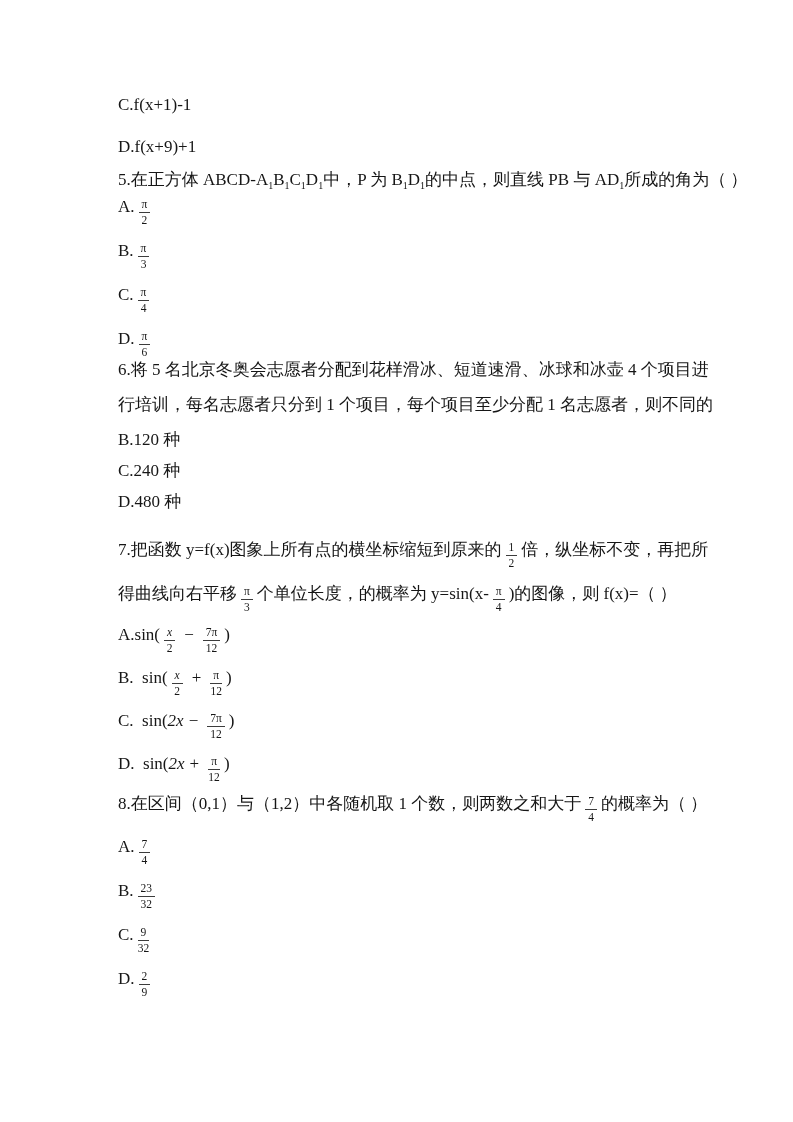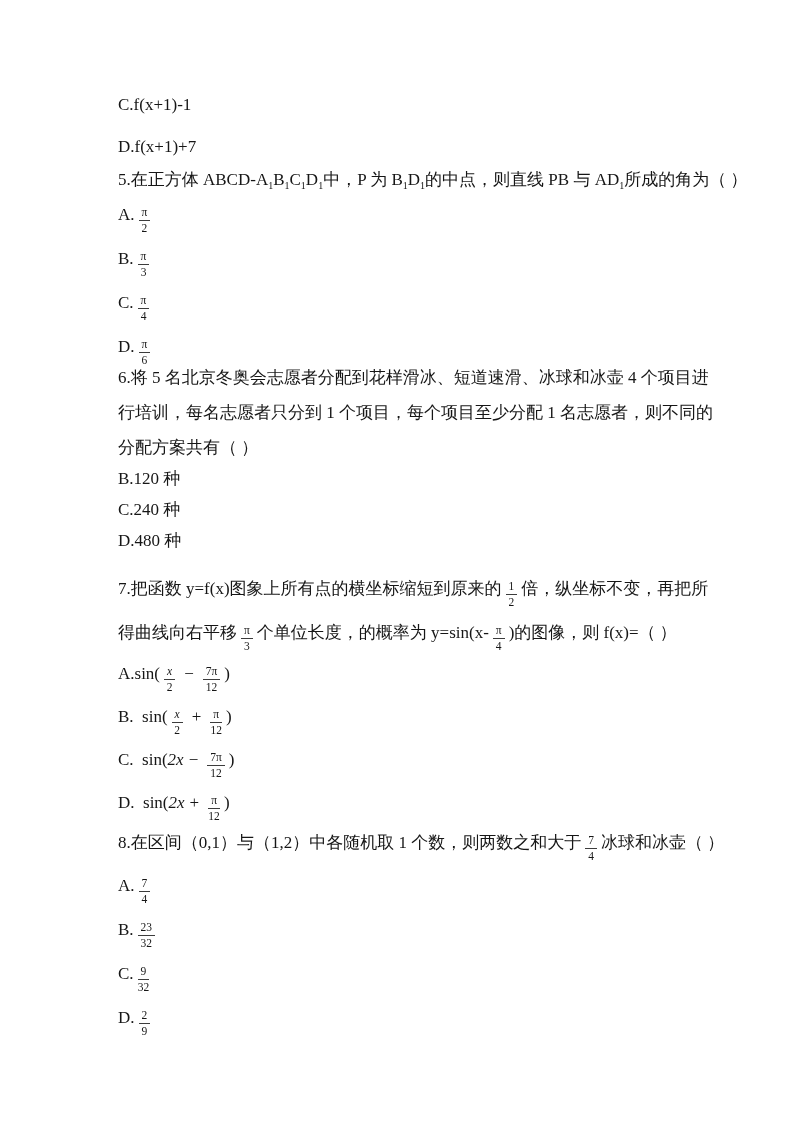--- a/index.html
+++ b/index.html
@@ -19,55 +19,54 @@
   sub.ss { font-size:10px; line-height:0; vertical-align:-4px; }
   .frac {
     display:inline-block; vertical-align:-12px; text-align:center;
     font-size:11.5px; line-height:13px; margin:0 4px;
   }
   .frac .num { display:block; border-bottom:1px solid #3c3c3c; padding:0 3px 1px; }
   .frac .den { display:block; padding-top:1px; }
   .op { margin:0 5px; }
   .it { font-style:italic; }
   .mb1{margin-bottom:1px}.mb3{margin-bottom:3px}.mb5{margin-bottom:5px}
-  .mb6{margin-bottom:6px}.mb7{margin-bottom:2px}.mb8{margin-bottom:8px}
+  .mb6{margin-bottom:6px}.mb7{margin-bottom:2px}.mb8{}
   .mb11{margin-bottom:21px}.mb12{margin-bottom:12px}.mb14{margin-bottom:14px}
   .mb16{margin-bottom:16px}.mb23{margin-bottom:23px}
 </style>
 </head>
 <body>
 
 <div class="page">
 
   <div class="ln mb23"><span>C.f(x+1)-1</span></div>
-  <div class="ln mb14"><span>D.f(x+1)+7</span></div>
+  <div class="ln mb14"><span>D.f(x+9)+1</span></div>
 
   <div class="ln mb8"><span>5.在正方体 ABCD-A</span><sub class="ss">1</sub><span>B</span><sub class="ss">1</sub><span>C</span><sub class="ss">1</sub><span>D</span><sub class="ss">1</sub><span>中，P 为 B</span><sub class="ss">1</sub><span>D</span><sub class="ss">1</sub><span>的中点，则直线 PB 与 AD</span><sub class="ss">1</sub><span>所成的角为（ ）</span></div>
 
   <div class="ln frl mb6"><span>A.</span><span class="frac"><span class="num">π</span><span class="den">2</span></span></div>
   <div class="ln frl mb6"><span>B.</span><span class="frac"><span class="num">π</span><span class="den">3</span></span></div>
   <div class="ln frl mb6"><span>C.</span><span class="frac"><span class="num">π</span><span class="den">4</span></span></div>
   <div class="ln frl mb1"><span>D.</span><span class="frac"><span class="num">π</span><span class="den">6</span></span></div>
 
   <div class="ln mb16"><span>6.将 5 名北京冬奥会志愿者分配到花样滑冰、短道速滑、冰球和冰壶 4 个项目进</span></div>
   <div class="ln mb16"><span>行培训，每名志愿者只分到 1 个项目，每个项目至少分配 1 名志愿者，则不同的</span></div>
-  <div class="ln mb12"><span>分配方案共有（ ）</span></div>
 
   <div class="ln mb12"><span>B.120 种</span></div>
   <div class="ln mb12"><span>C.240 种</span></div>
   <div class="ln mb11"><span>D.480 种</span></div>
 
   <div class="ln frl mb6"><span>7.把函数 y=f(x)图象上所有点的横坐标缩短到原来的</span><span class="frac"><span class="num">1</span><span class="den">2</span></span><span>倍，纵坐标不变，再把所</span></div>
   <div class="ln frl mb3"><span>得曲线向右平移</span><span class="frac"><span class="num">π</span><span class="den">3</span></span><span>个单位长度，的概率为 y=sin(x-</span><span class="frac"><span class="num">π</span><span class="den">4</span></span><span>)的图像，则 f(x)=（ ）</span></div>
 
   <div class="ln frl mb5"><span>A.sin(</span><span class="frac"><span class="num it">x</span><span class="den">2</span></span><span class="op">−</span><span class="frac"><span class="num">7π</span><span class="den">12</span></span><span>)</span></div>
   <div class="ln frl mb5"><span>B.  sin(</span><span class="frac"><span class="num it">x</span><span class="den">2</span></span><span class="op">+</span><span class="frac"><span class="num">π</span><span class="den">12</span></span><span>)</span></div>
   <div class="ln frl mb5"><span>C.  sin(</span><span class="it">2x</span><span class="op">−</span><span class="frac"><span class="num">7π</span><span class="den">12</span></span><span>)</span></div>
   <div class="ln frl mb7"><span>D.  sin(</span><span class="it">2x</span><span class="op">+</span><span class="frac"><span class="num">π</span><span class="den">12</span></span><span>)</span></div>
 
-  <div class="ln frl mb5"><span>8.在区间（0,1）与（1,2）中各随机取 1 个数，则两数之和大于</span><span class="frac"><span class="num">7</span><span class="den">4</span></span><span>冰球和冰壶（ ）</span></div>
+  <div class="ln frl mb5"><span>8.在区间（0,1）与（1,2）中各随机取 1 个数，则两数之和大于</span><span class="frac"><span class="num">7</span><span class="den">4</span></span><span>的概率为（ ）</span></div>
 
   <div class="ln frl mb6"><span>A.</span><span class="frac"><span class="num">7</span><span class="den">4</span></span></div>
   <div class="ln frl mb6"><span>B.</span><span class="frac"><span class="num">23</span><span class="den">32</span></span></div>
   <div class="ln frl mb6"><span>C.</span><span class="frac"><span class="num">9</span><span class="den">32</span></span></div>
   <div class="ln frl"><span>D.</span><span class="frac"><span class="num">2</span><span class="den">9</span></span></div>
 
 </div>
 
 </body></html>

